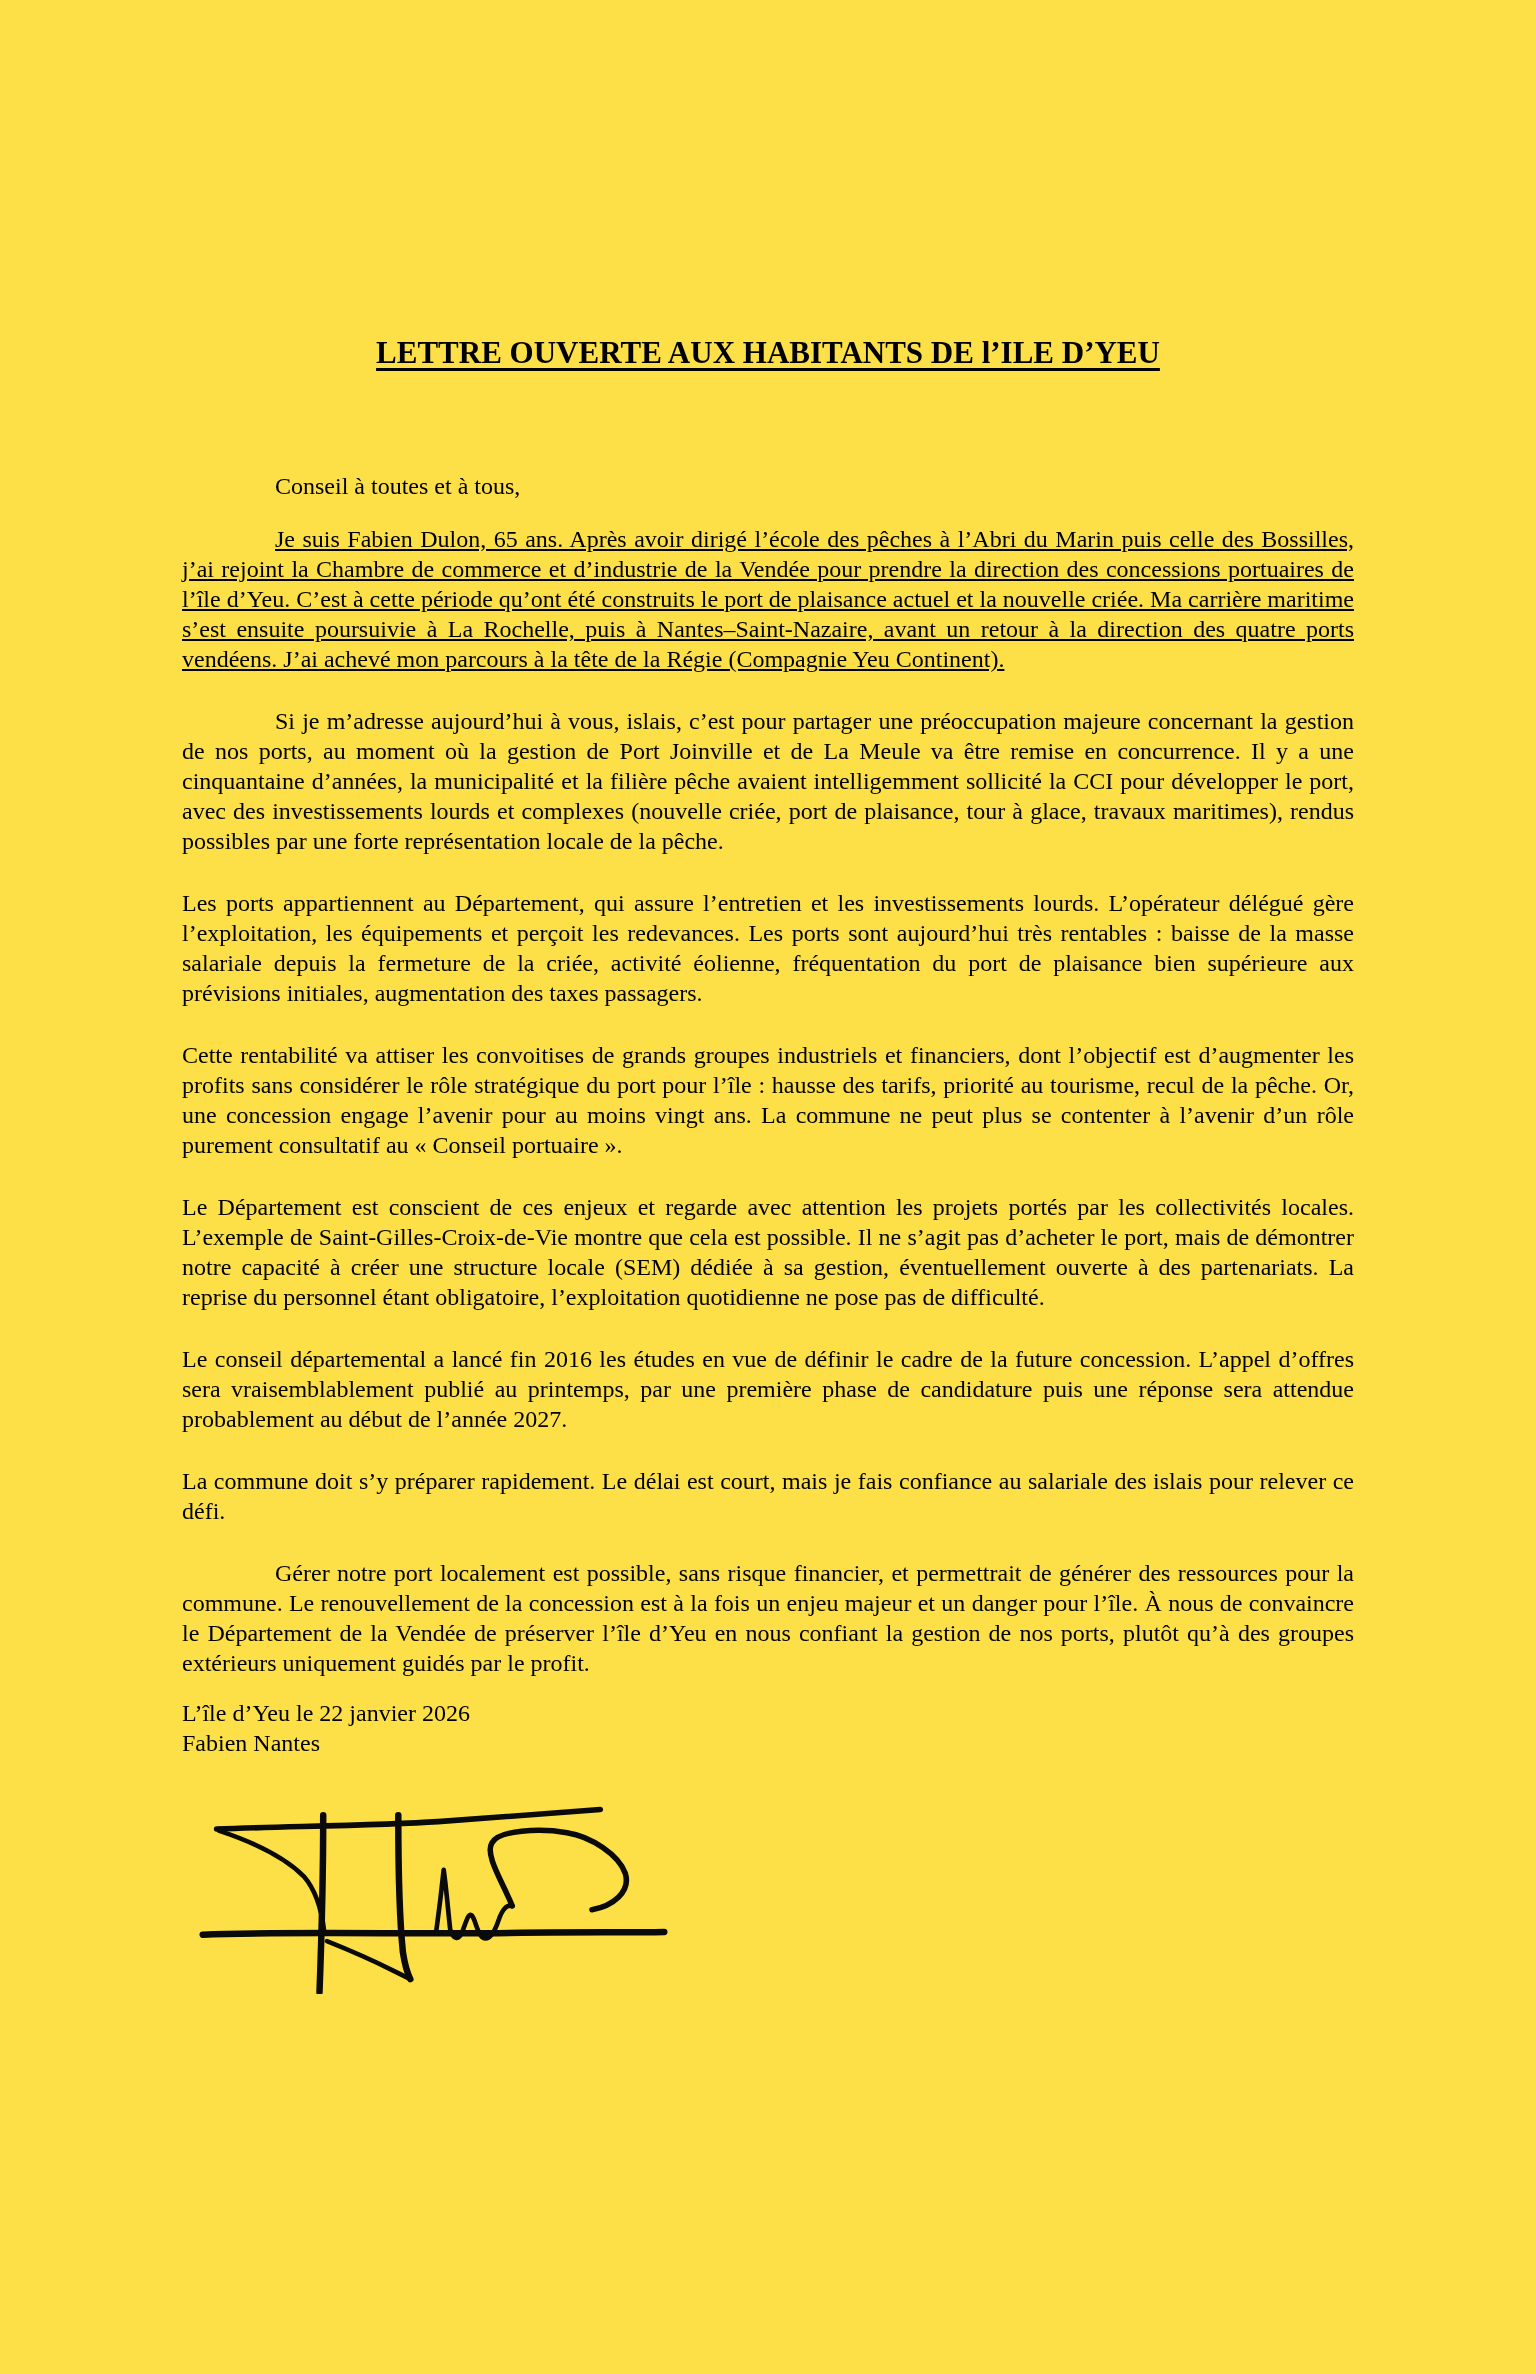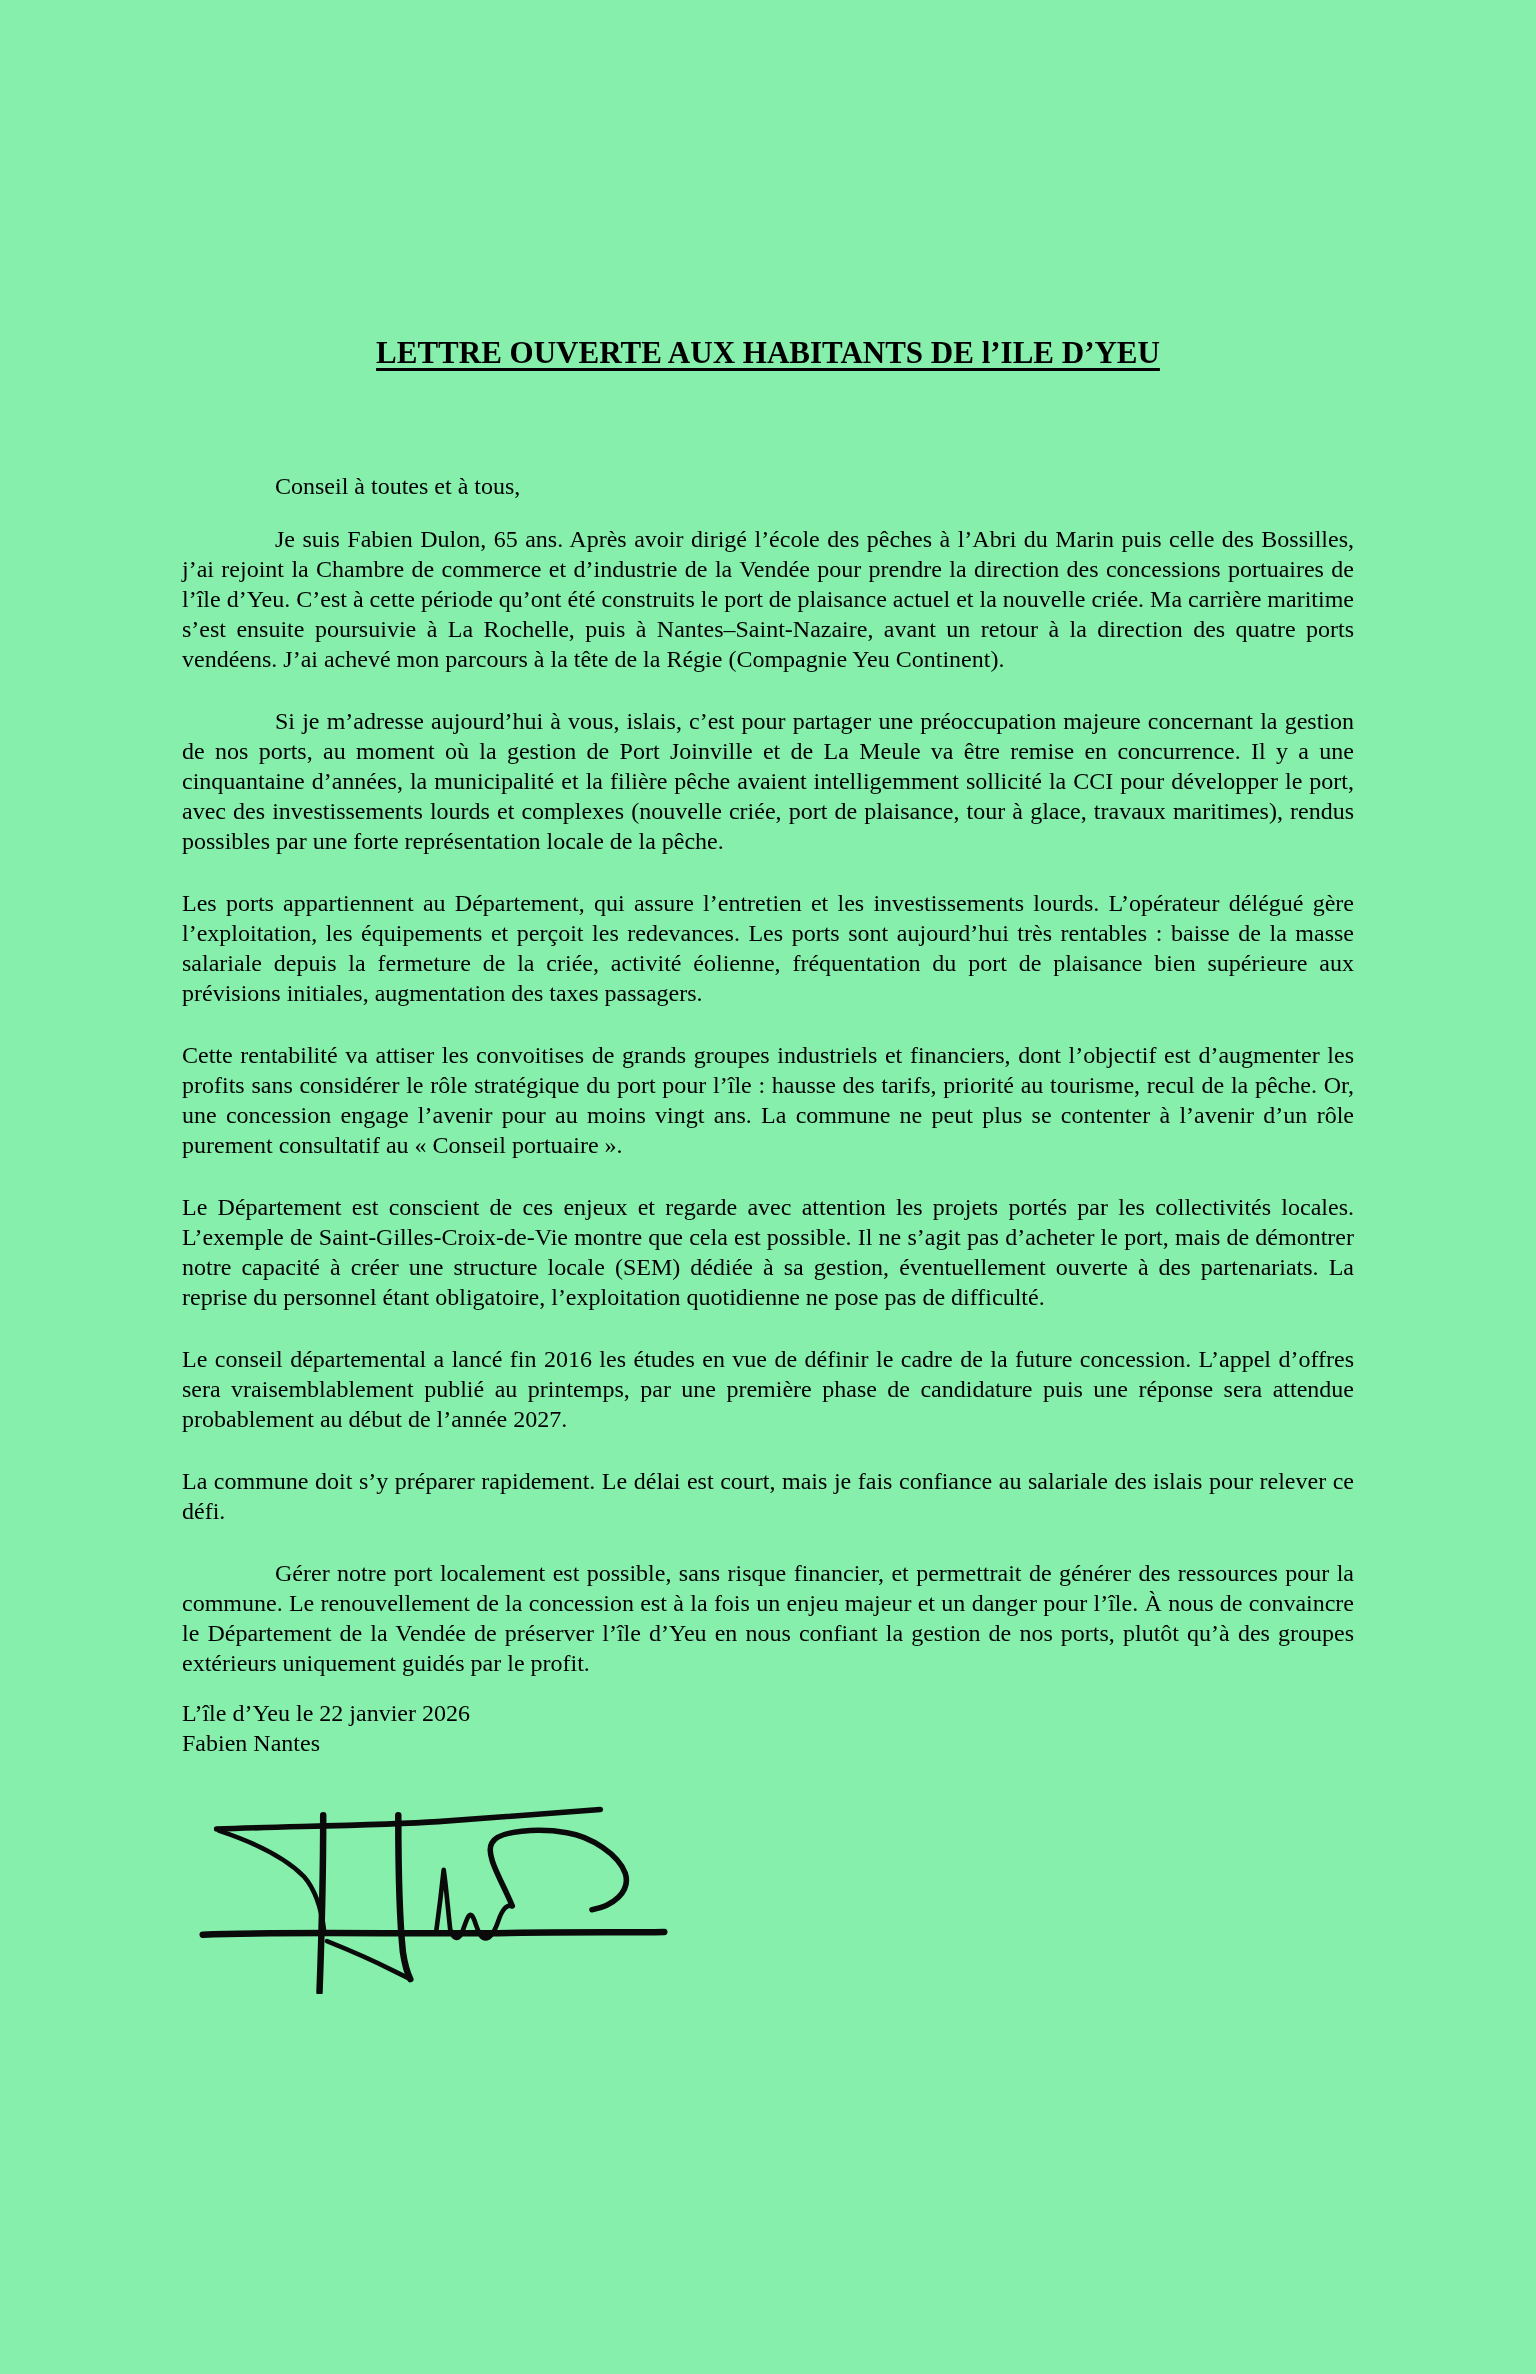--- a/index.html
+++ b/index.html
@@ -4,21 +4,21 @@
 <style>
   html, body {
     margin: 0;
     padding: 0;
     background: #ffffff;
   }
   .page {
     position: relative;
     width: 1536px;
     height: 2375px;
-    background: #86efac;
+    background: #fde047;
     color: #000000;
     font-family: "Liberation Serif", "DejaVu Serif", serif;
     overflow: hidden;
   }
   .content {
     padding: 0 182px;
   }
   .title {
     margin-top: 334px;
     text-align: center;
@@ -35,21 +35,21 @@
     font-size: 24px;
     line-height: 30px;
     text-indent: 93px;
   }
   .para {
     margin: 32px 0 0 0;
     font-size: 24px;
     line-height: 30px;
     text-align: justify;
   }
-  .para.first { margin-top: 23px; }
+  .para.first { margin-top: 23px; text-decoration: underline; }
   .para.gap-lg { }
   .para.indent { text-indent: 93px; }
   .dateline {
     margin-top: 20px;
     font-size: 24px;
     line-height: 30px;
   }
   .signer {
     font-size: 24px;
     line-height: 30px;

